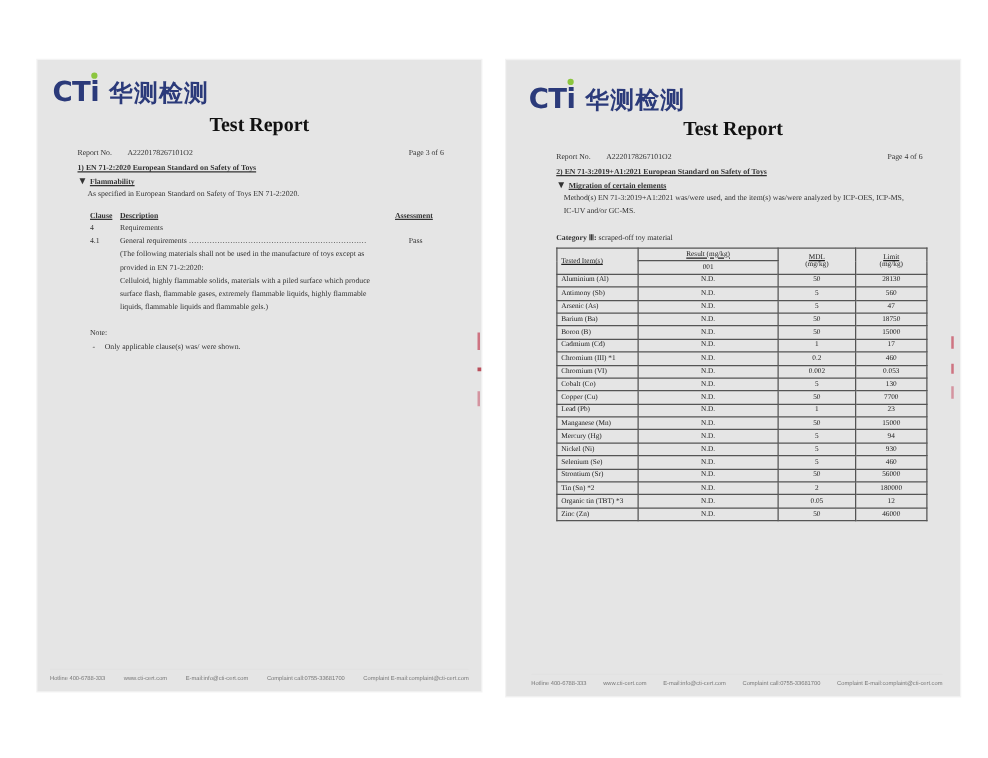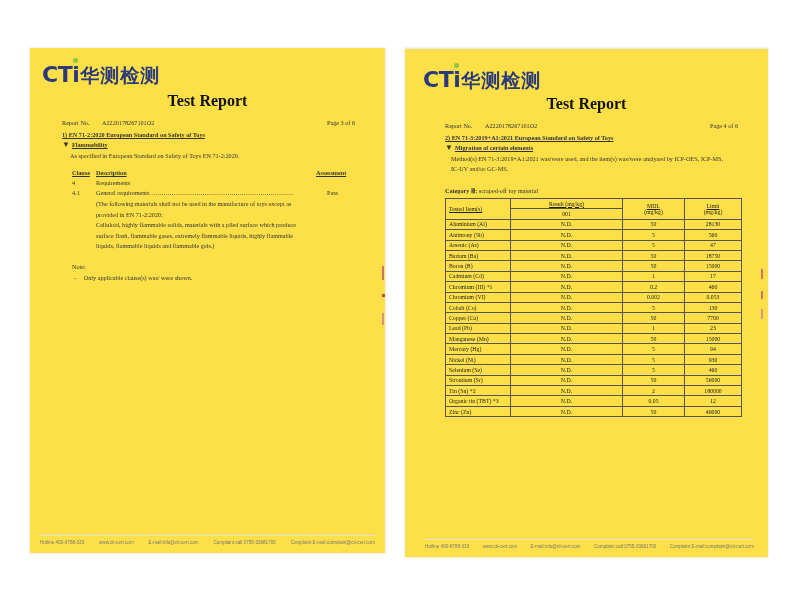--- a/index.html
+++ b/index.html
@@ -1,38 +1,38 @@
 <!DOCTYPE html>
 <html><head>
 <meta charset="utf-8">
 <style>
   html, body { margin:0; padding:0; }
   body {
     width:790px; height:606px; background:#ffffff; position:relative; overflow:hidden;
     font-family:"Liberation Serif", serif; color:#222;
   }
   .page {
-    position:absolute; background:#fde047;
+    position:absolute; background:#e5e5e5;
     box-shadow: 0 0 0 1px #f3f3f3;
   }
   #page3 { left:30px; top:48px; width:355px; height:505px; }
   #page4 { left:405px; top:48px; width:363px; height:508px; border-top:1px solid #e8e8e8; }
 
   .logo { position:absolute; display:flex; align-items:flex-end; }
   .logo .cti {
     font-family:"DejaVu Sans", sans-serif; font-weight:bold; font-size:22px;
     color:#2b3a7a; letter-spacing:-0.5px; position:relative; line-height:22px;
   }
   .logo .dot {
     position:absolute; width:5px; height:5px; border-radius:50%; background:#8cc63f;
     top:-6px; right:1px;
   }
   .logo .cn {
     font-family:"DejaVu Sans", sans-serif; font-weight:bold; font-size:19px;
-    color:#2b3a7a; margin-left:1px; line-height:22px; letter-spacing:1px;
+    color:#2b3a7a; margin-left:8px; line-height:22px; letter-spacing:1px;
   }
   .title {
     position:absolute; width:100%; text-align:center;
     font-family:"Liberation Serif", serif; font-weight:bold; font-size:16px; color:#111;
   }
   .small { font-size:6.2px; line-height:9px; position:absolute; color:#333; }
   .bold { font-weight:bold; }
   .ul { text-decoration:underline; }
   .tri { font-size:8px; margin-right:2px; }
 

